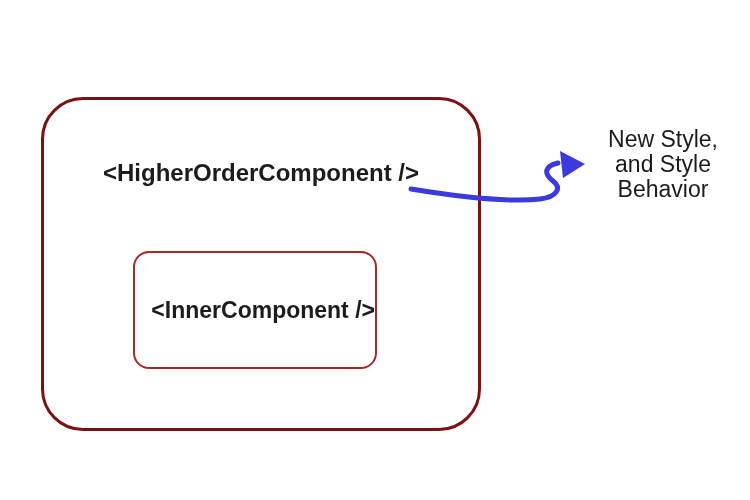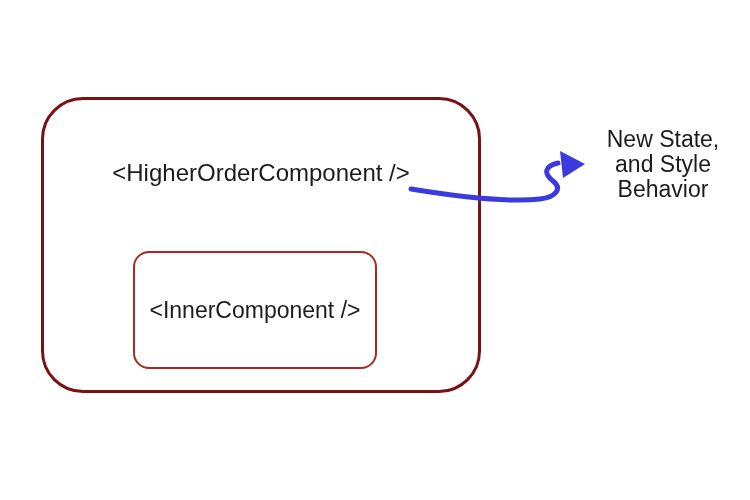--- a/index.html
+++ b/index.html
@@ -14,25 +14,26 @@
     background: #ffffff;
     overflow: hidden;
     font-family: "Liberation Sans", sans-serif;
     color: #1c1c1c;
   }
   .outer-box {
     position: absolute;
     left: 41px;
     top: 97px;
     width: 440px;
-    height: 296px;
+    height: 334px;
     box-sizing: border-box;
     border: 3px solid #737373;
     border-radius: 42px;
     background: transparent;
+    font-weight: bold;
   }
   .outer-label {
     position: absolute;
     left: 0;
     right: 0;
     top: 60px;
     text-align: center;
     font-size: 24px;
     line-height: 26px;
     white-space: nowrap;
@@ -42,21 +43,21 @@
     left: 89px;
     top: 151px;
     width: 244px;
     height: 118px;
     box-sizing: border-box;
     border: 2.5px solid #a62b26;
     border-radius: 16px;
     background: transparent;
     display: flex;
     align-items: center;
-    justify-content: center;
+    justify-content: flex-end;
   }
   .inner-label {
     font-size: 23px;
     line-height: 25px;
     white-space: nowrap;
     text-align: center;
   }
   .annotation {
     position: absolute;
     left: 588px;
@@ -88,17 +89,17 @@
       <div class="inner-label">&lt;InnerComponent /&gt;</div>
     </div>
   </div>
 
   <svg class="arrow-svg" viewBox="0 0 750 500" xmlns="http://www.w3.org/2000/svg">
     <path d="M 411 189 C 448 195, 505 203, 540 199 C 557 197, 562 188, 553 181 C 543 173, 545 166, 558 163" fill="none" stroke-width="5" stroke-linecap="round" stroke="#3a3adf"></path>
     <polygon points="560,151 585,164 563,178" fill="#3a3adf"></polygon>
   </svg>
 
   <div class="annotation">
-    <div>New State,</div>
+    <div>New Style,</div>
     <div>and Style</div>
     <div>Behavior</div>
   </div>
 </div>
 
 </body></html>

